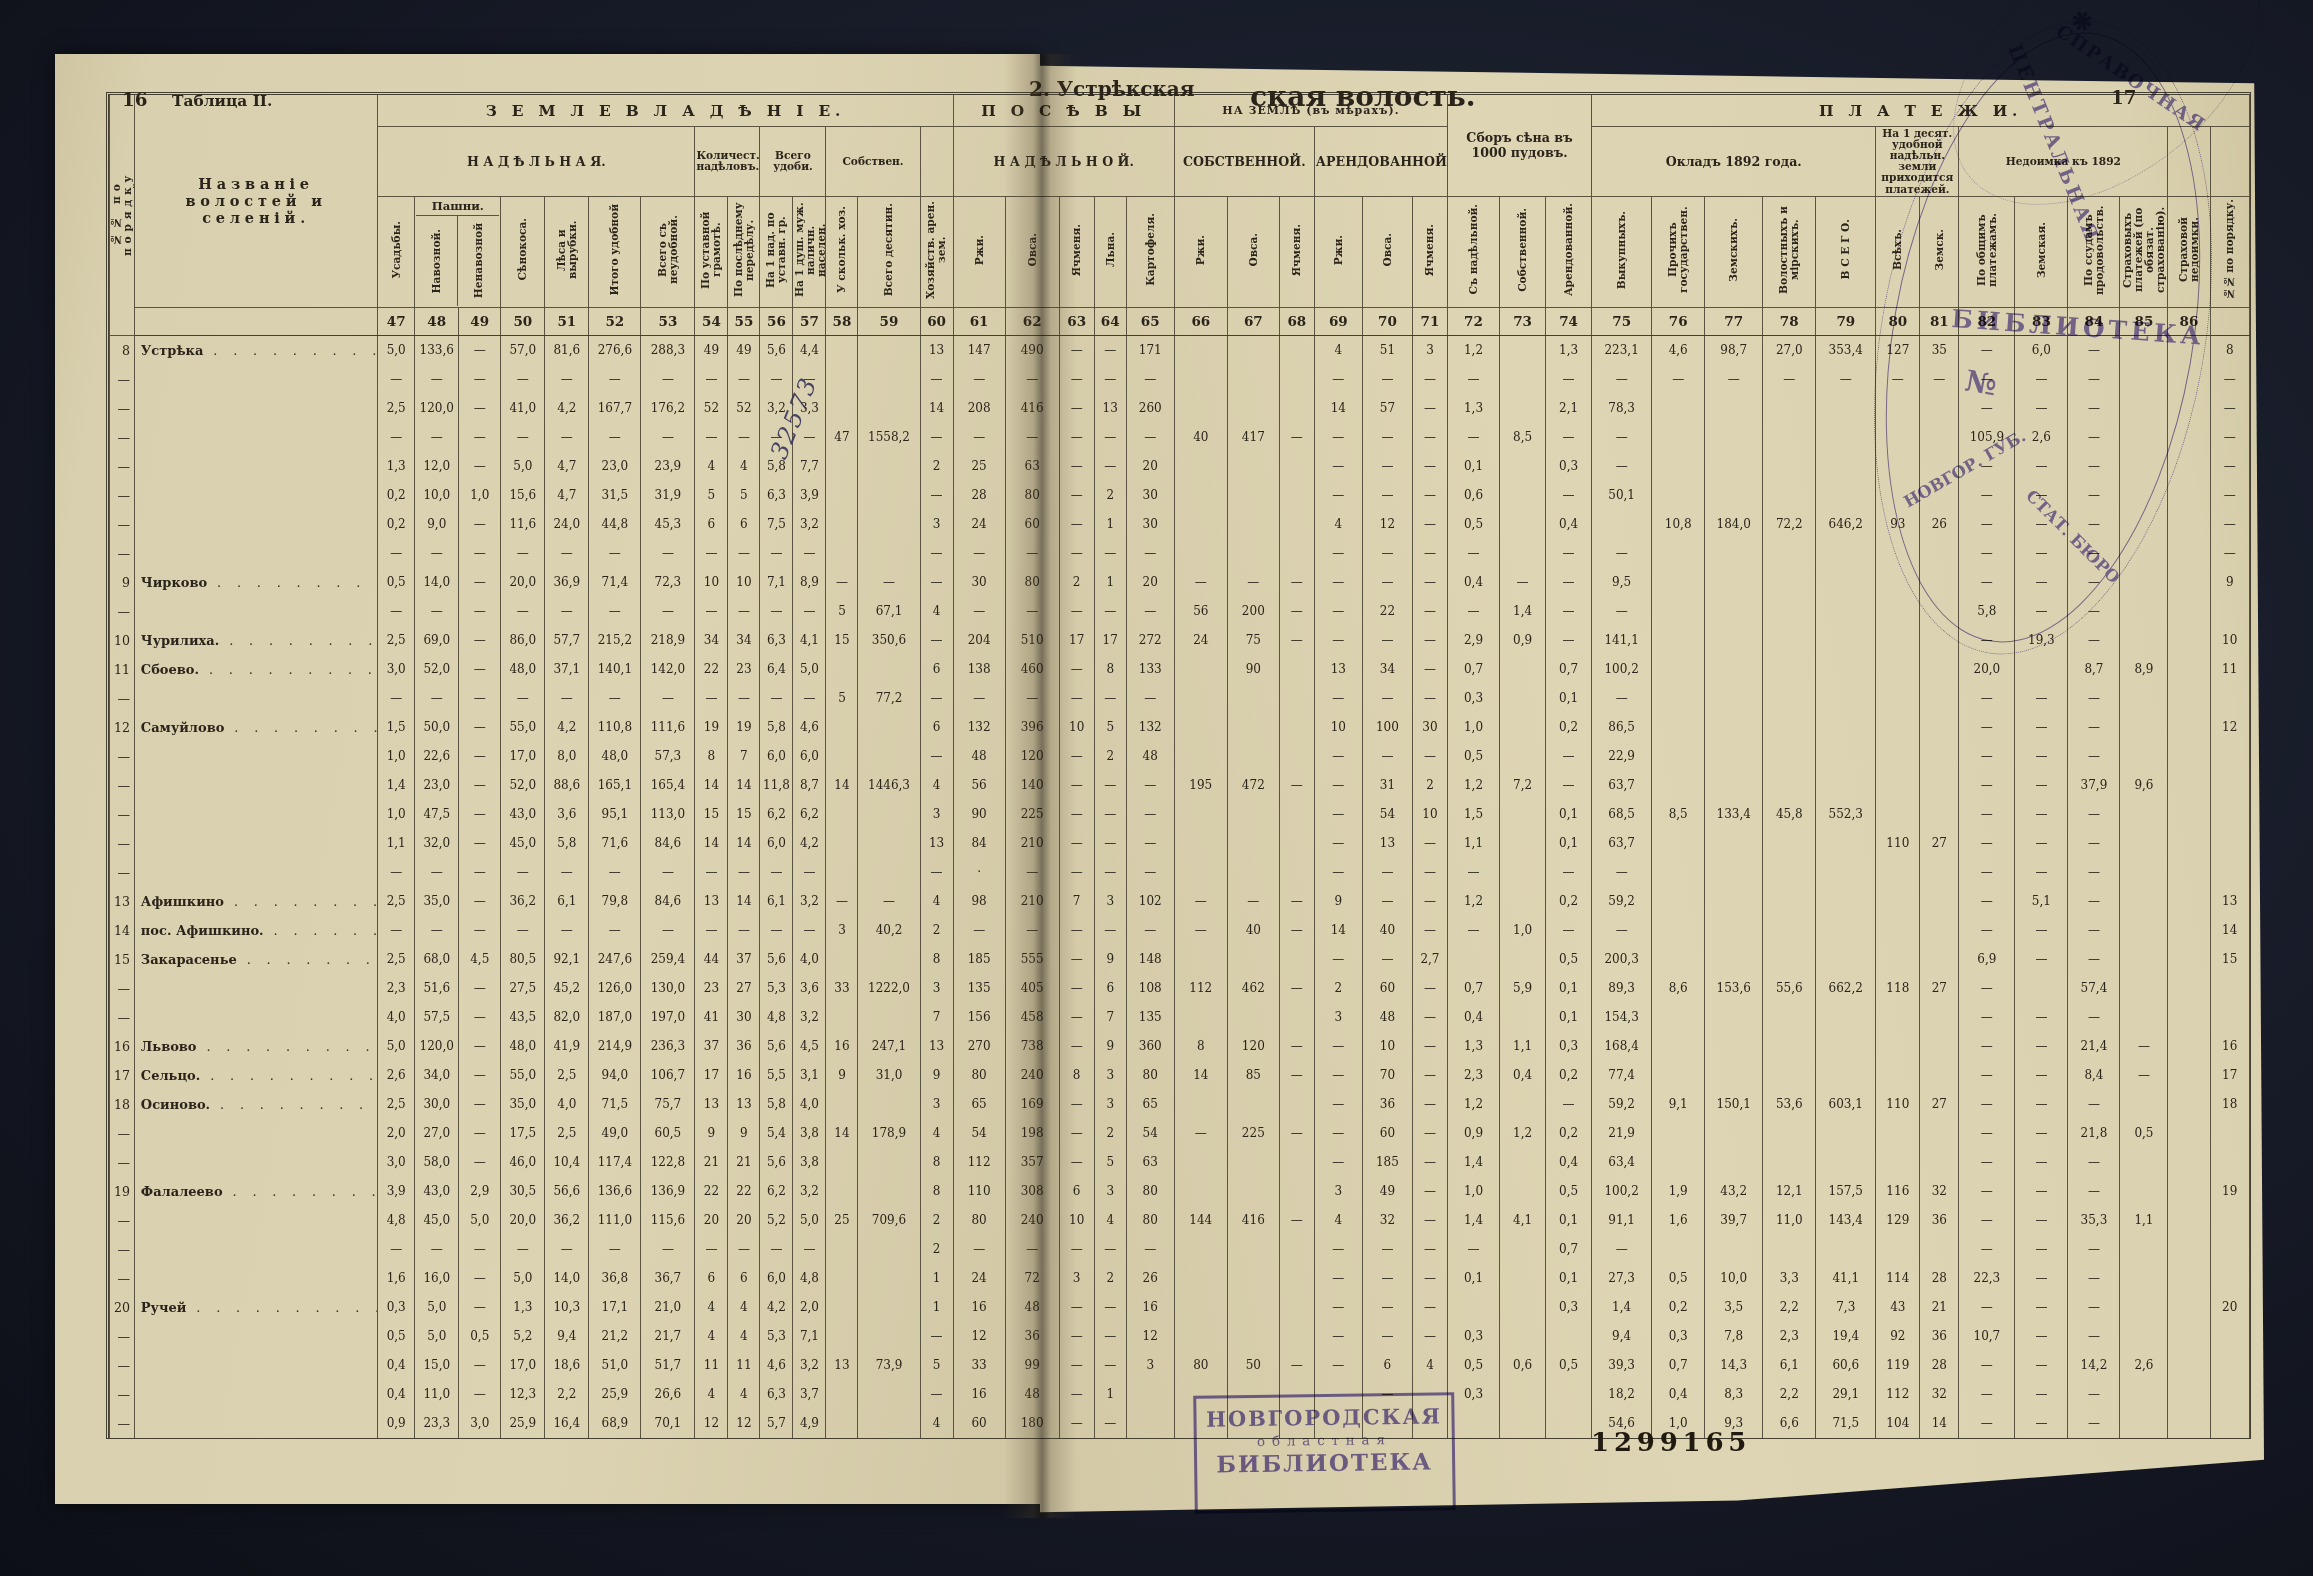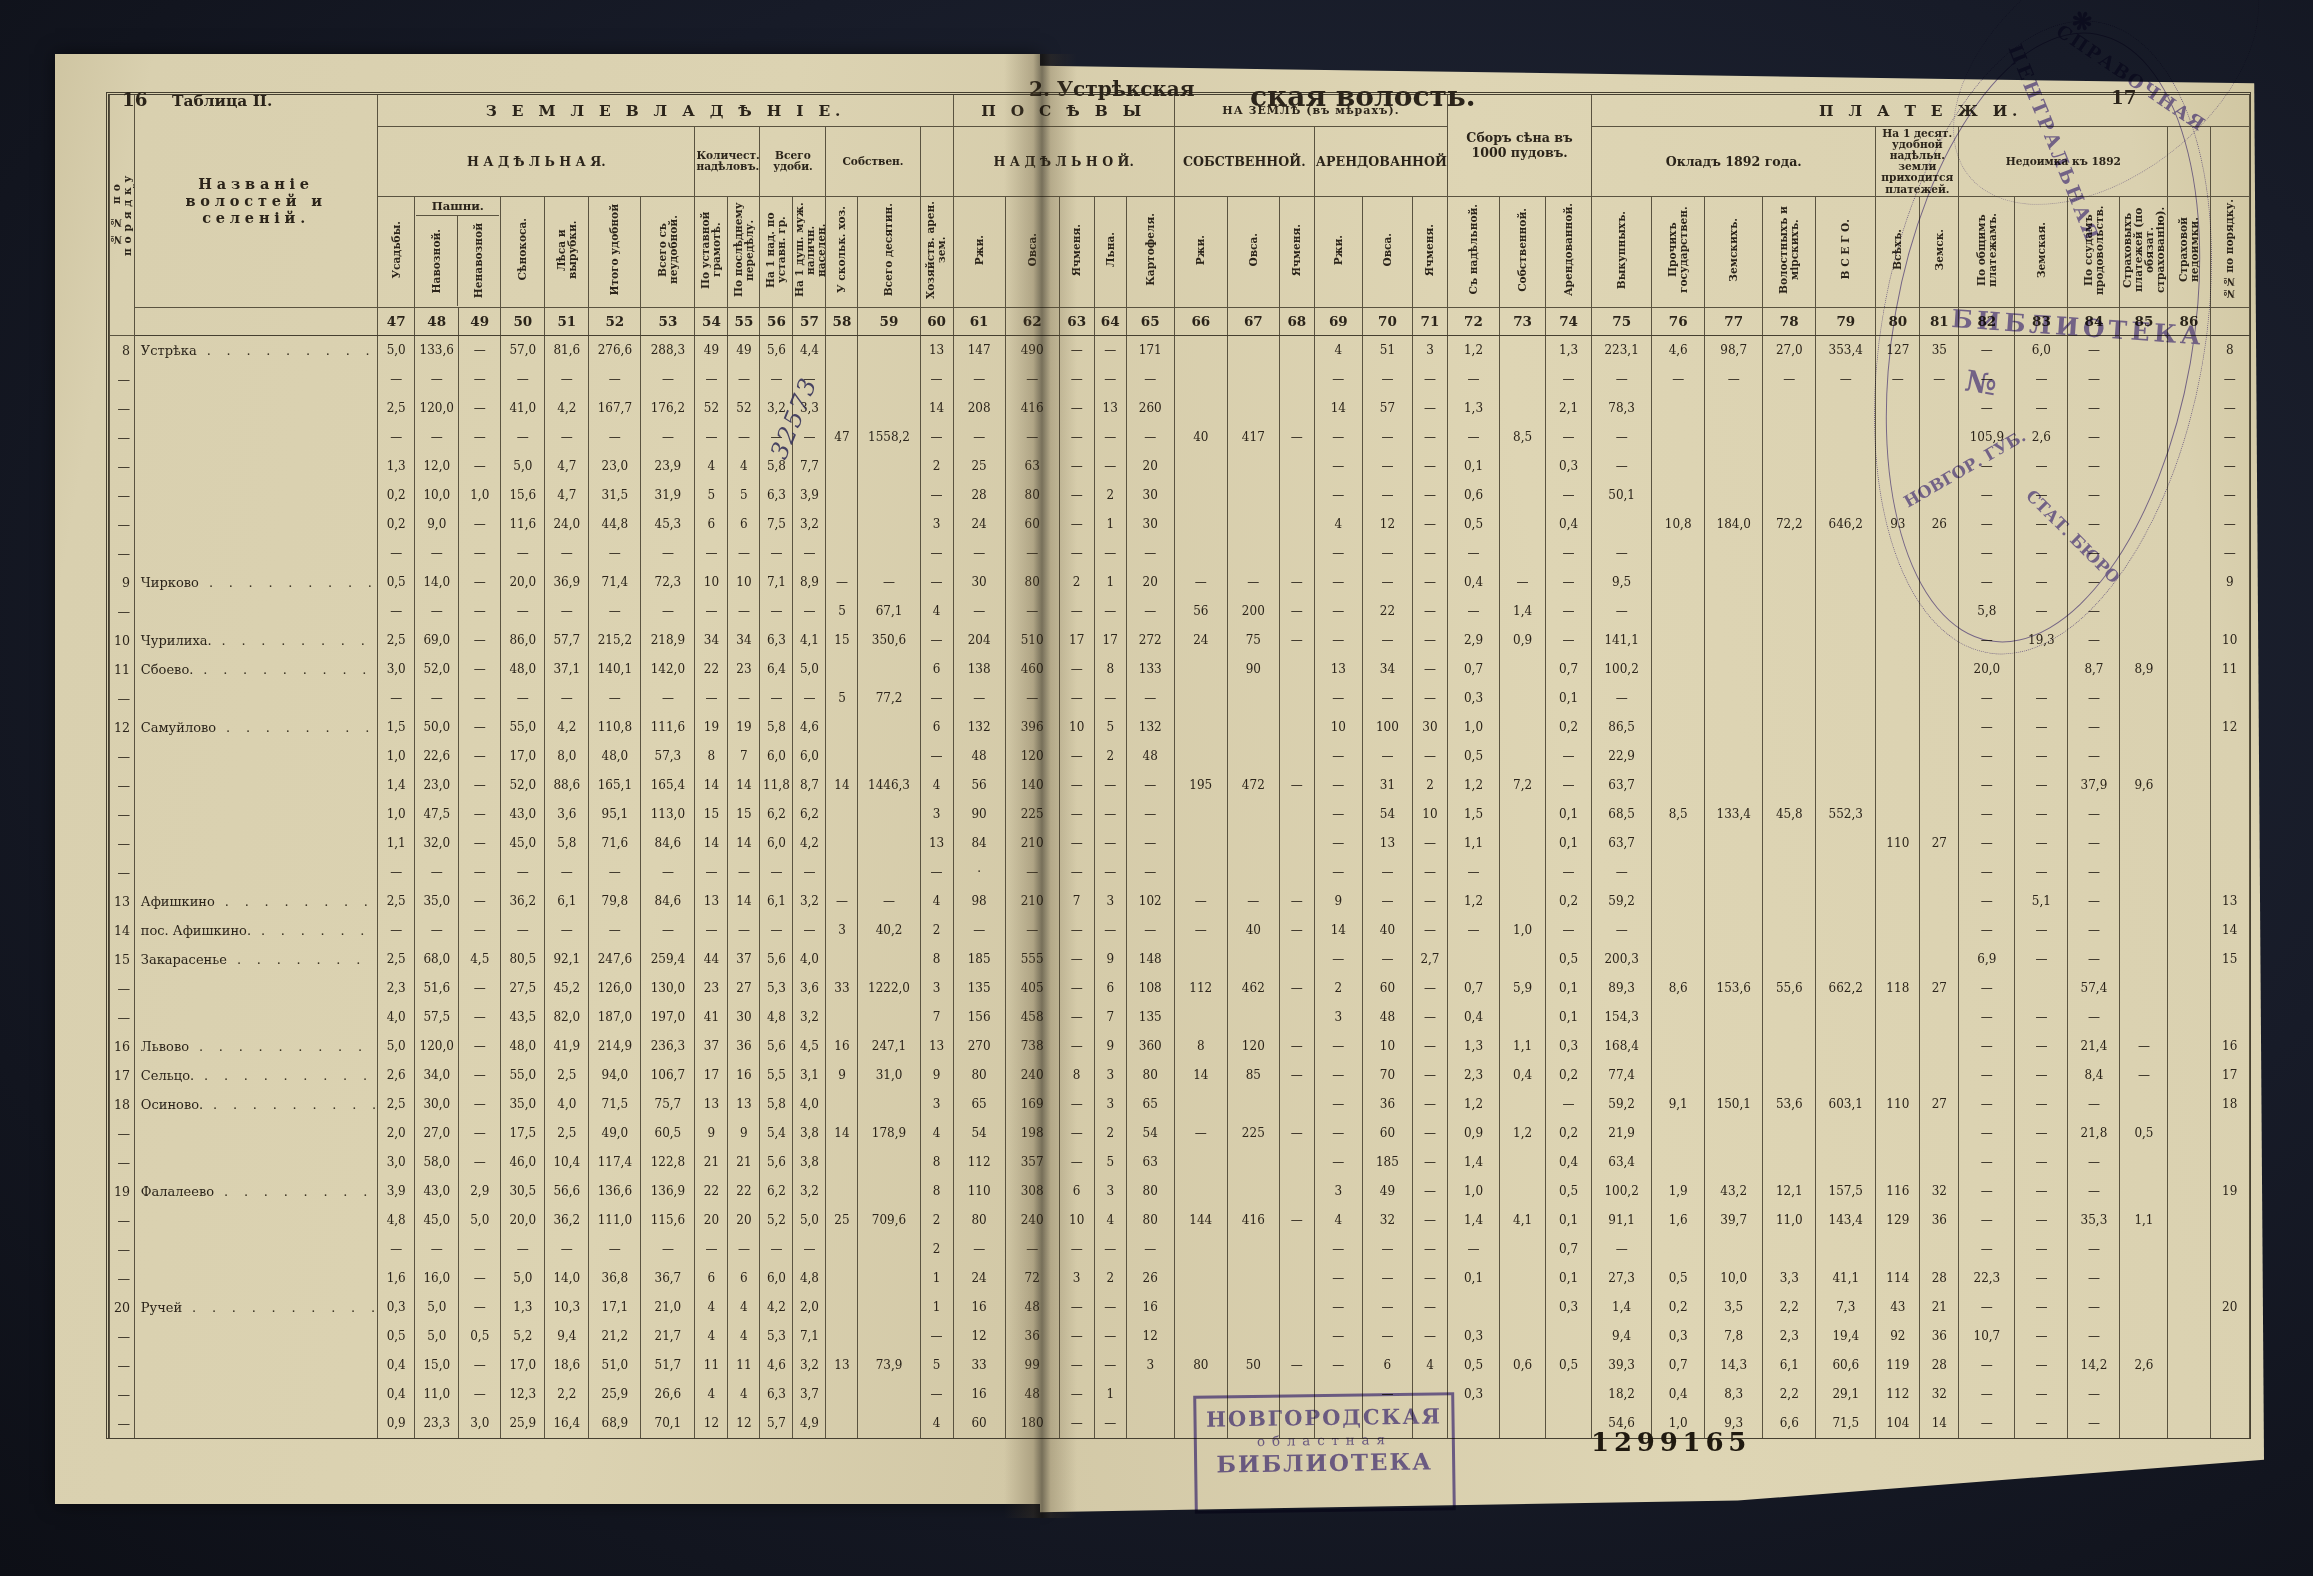--- a/index.html
+++ b/index.html
@@ -44,21 +44,21 @@
     display:inline-block;font-weight:bold;}
   .grp{display:flex;flex-direction:column;height:108px;}
   .grp-title{border-bottom:1px solid #5a5340;font-size:11.6px;font-weight:bold;height:17.4px;line-height:17.4px;}
   .grp-subs{flex:1;display:flex;}
   .grp-subs>div{flex:1;display:flex;align-items:center;justify-content:center;}
   .grp-subs>div+div{border-left:1px solid #5a5340;}
   tr.nums th{height:25px;font-size:13.5px;border-top:1.9px solid #453f30;border-bottom:1.9px solid #453f30;}
   tbody td{height:29px;font-size:12px;text-align:center;padding:0 1.9px;border-top:none;border-bottom:none;}
   td.ncol{font-size:12.6px;text-align:right;padding-right:3.9px;}
   td.name{text-align:left;padding-left:5.8px;font-size:13px;}
-  td.name .nm{font-weight:normal;}
+  td.name .nm{font-weight:bold;}
   td.name .dots{letter-spacing:5.8px;color:#3a3222;}
   td.name.ditto{padding-left:34%;font-size:14.5px;}
   th.corner-num{width:25px;}
   .hsep{border-left:1.9px solid #453f30 !important;}
   
   .violet{color:#6f5fb6;}
   #stamp-oval{position:absolute;left:1881px;top:17.4px;width:324px;height:641px;z-index:8;
     transform:rotate(10deg);mix-blend-mode:multiply;opacity:.85;}
   #stamp-oval .ring1{position:absolute;inset:0;border:1.9px dotted #7363b4;border-radius:50%;}
   #stamp-oval .ring2{position:absolute;inset:11.6px;border:1.9px solid #7363b4;border-radius:50%;}

